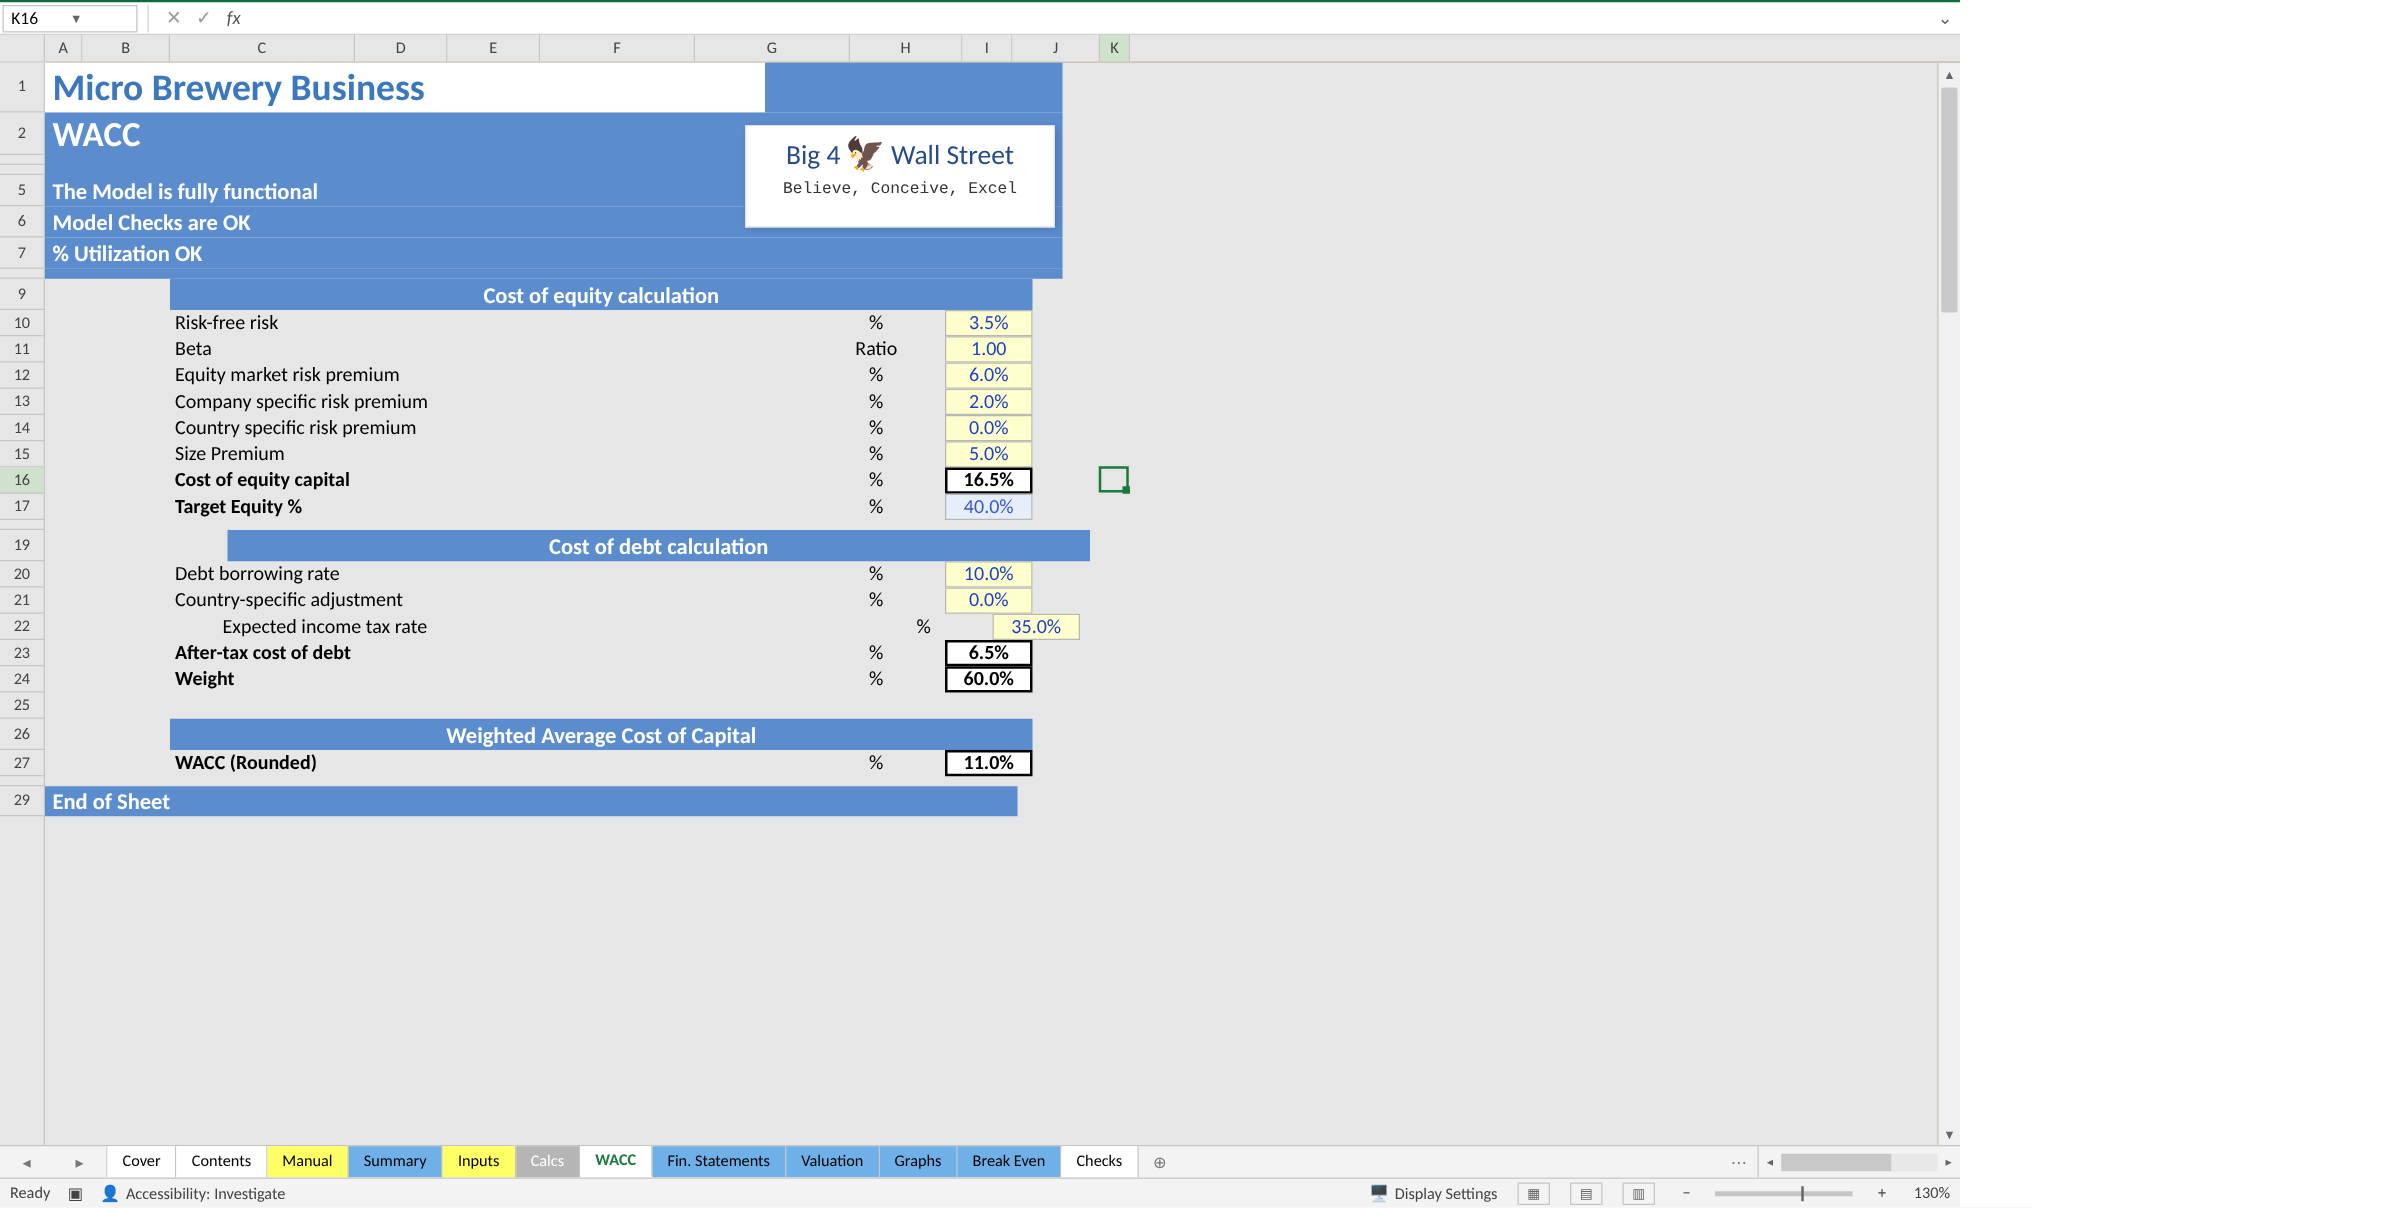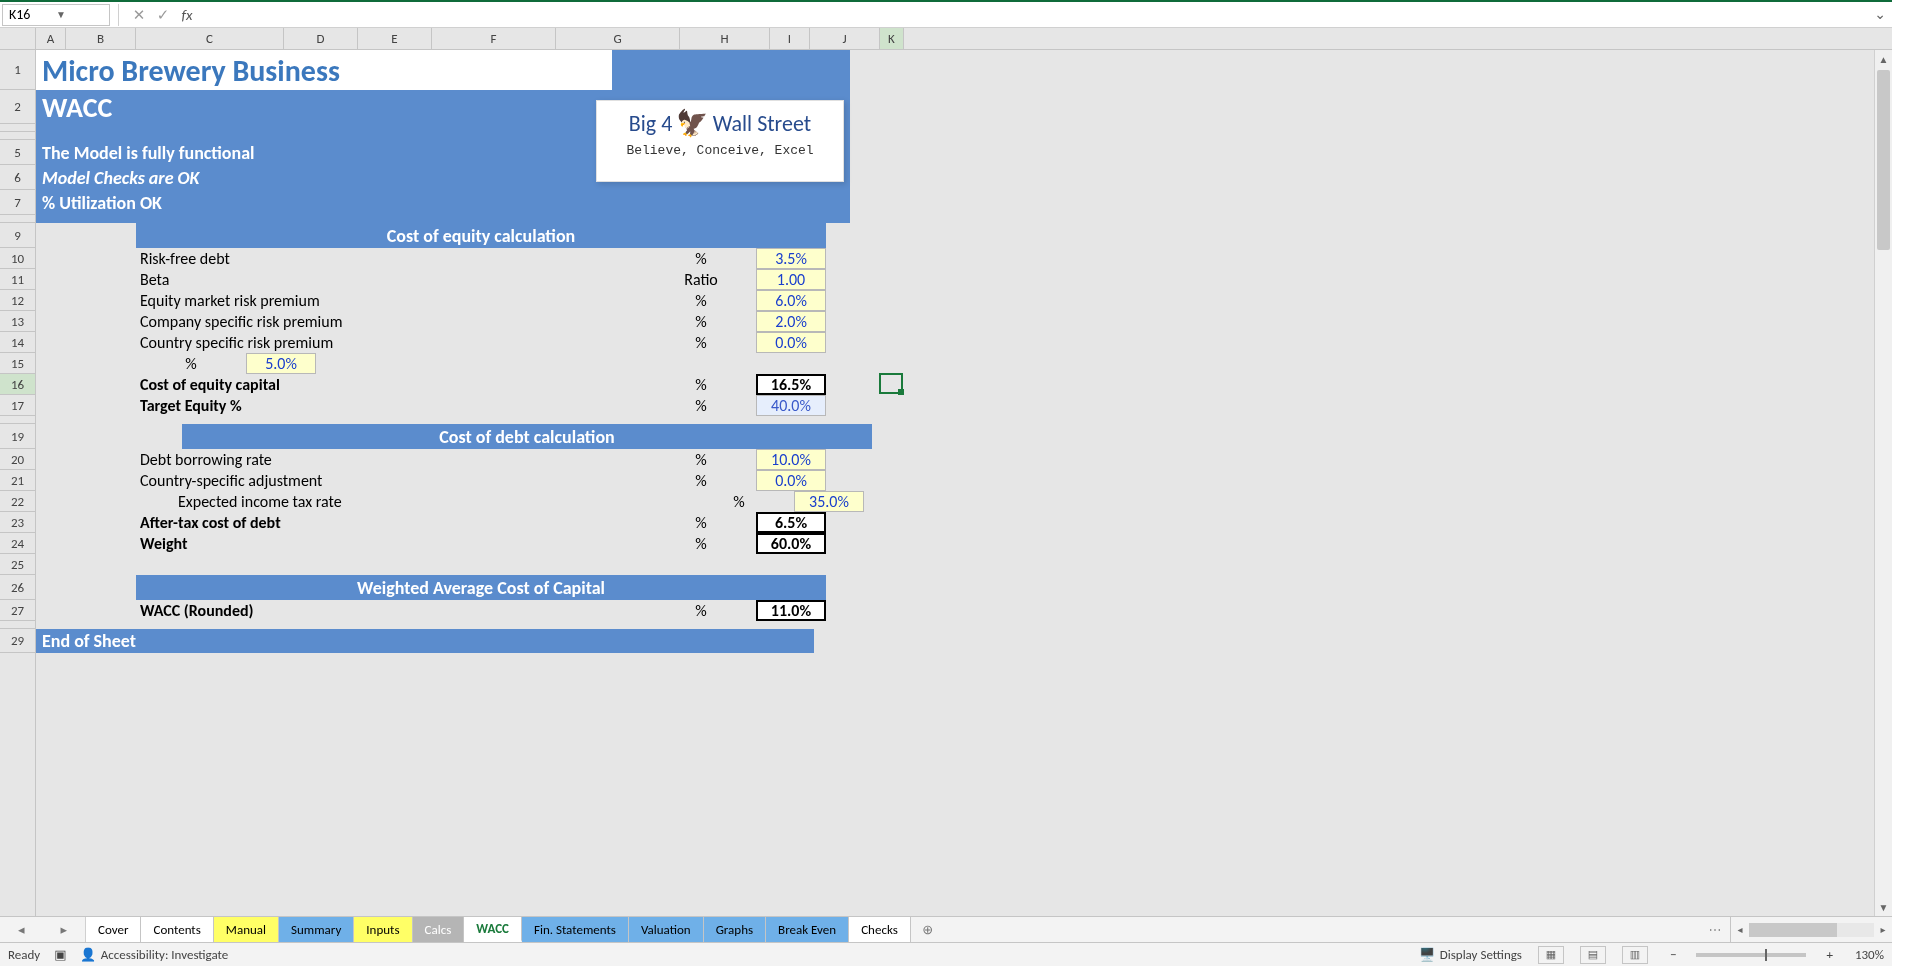--- a/index.html
+++ b/index.html
@@ -1,17 +1,17 @@
 <!DOCTYPE html>
 <html><head>
 <meta charset="utf-8">
 <style>
   * { box-sizing: border-box; margin: 0; padding: 0; font-family: Calibri, Arial, sans-serif; }
   html, body { width: 100%; height: 100%; overflow: hidden; background: #fff; }
-  .app { width: 1892px; height: 966px; display: flex; flex-direction: column; border-top: 2px solid #0f6b3a; position: relative; }
+  .app { width: 1568px; height: 966px; display: flex; flex-direction: column; border-top: 2px solid #0f6b3a; position: relative; }
 
   
   .formula-bar { height: 26px; display: flex; align-items: center; border-bottom: 1px solid #d0d0d0; background: #fff; font-size: 14px; }
   .name-box { width: 108px; height: 22px; margin-left: 2px; border: 1px solid #c5c5c5; background: #fff; display: flex; align-items: center; padding: 0 6px; position: relative; }
   .name-box span { flex: 1; }
   .name-box .dd { color: #666; font-size: 10px; }
   .fxsep { width: 1px; height: 22px; background: #d0d0d0; margin: 0 8px; }
   .fx-btn { width: 24px; height: 22px; display: inline-flex; align-items: center; justify-content: center; color: #9a9a9a; font-size: 15px; }
   .fx-input { flex: 1; height: 22px; border: none; outline: none; font-size: 14px; padding-left: 4px; }
   .fx-expand { width: 24px; color: #666; text-align: center; }
@@ -166,21 +166,21 @@
               <div class="row small">
                 <div class="cell blue-bg" style="width: 814px; height: 8px;"></div>
               </div>
               <div class="row small">
                 <div class="cell blue-bg" style="width: 814px; height: 8px;"></div>
               </div>
               <div class="row" style="height: 25px;">
                 <div class="cell blue-bg status" style="width: 814px; padding-left: 6px;">The Model is fully functional</div>
               </div>
               <div class="row" style="height: 25px;">
-                <div class="cell blue-bg status" style="width: 814px; padding-left: 6px; font-style: italic;">Model Checks are OK</div>
+                <div class="cell blue-bg status" style="width: 814px; padding-left: 6px;">Model Checks are OK</div>
               </div>
               <div class="row" style="height: 25px;">
                 <div class="cell blue-bg status" style="width: 814px; padding-left: 6px;">% Utilization OK</div>
               </div>
               <div class="row small">
                 <div class="cell blue-bg" style="width: 814px; height: 8px;"></div>
               </div>
               <div class="logo">
                 <div class="line1">
                   <span>Big 4</span> 
@@ -188,21 +188,21 @@
                   <span>Wall Street</span>
                 </div>
                 <div class="tag">Believe, Conceive, Excel</div>
               </div>
               <div class="row" style="height: 25px;">
                 <div class="cell" style="width: 100px;"></div>
                 <div class="section-hdr" style="width: 690px;">Cost of equity calculation</div>
               </div>
               <div class="row" style="height: 21px;">
                 <div class="cell" style="width: 100px;"></div>
-                <div class="cell label" style="width: 510px;">Risk-free debt</div>
+                <div class="cell label" style="width: 510px;">Risk-free risk</div>
                 <div class="cell" style="width: 110px;">
                   <span class="unit">%</span>
                 </div>
                 <div class="val input">3.5%</div>
               </div>
               <div class="row" style="height: 21px;">
                 <div class="cell" style="width: 100px;"></div>
                 <div class="cell label" style="width: 510px;">Beta</div>
                 <div class="cell" style="width: 110px;">
                   <span class="unit">Ratio</span>
@@ -228,20 +228,21 @@
               <div class="row" style="height: 21px;">
                 <div class="cell" style="width: 100px;"></div>
                 <div class="cell label" style="width: 510px;">Country specific risk premium</div>
                 <div class="cell" style="width: 110px;">
                   <span class="unit">%</span>
                 </div>
                 <div class="val input">0.0%</div>
               </div>
               <div class="row" style="height: 21px;">
                 <div class="cell" style="width: 100px;"></div>
+                <div class="cell label" style="width: 510px;">Size Premium</div>
                 <div class="cell" style="width: 110px;">
                   <span class="unit">%</span>
                 </div>
                 <div class="val input">5.0%</div>
               </div>
               <div class="row" style="height: 21px;">
                 <div class="cell" style="width: 100px;"></div>
                 <div class="cell label bold" style="width: 510px;">Cost of equity capital</div>
                 <div class="cell" style="width: 110px;">
                   <span class="unit">%</span>

